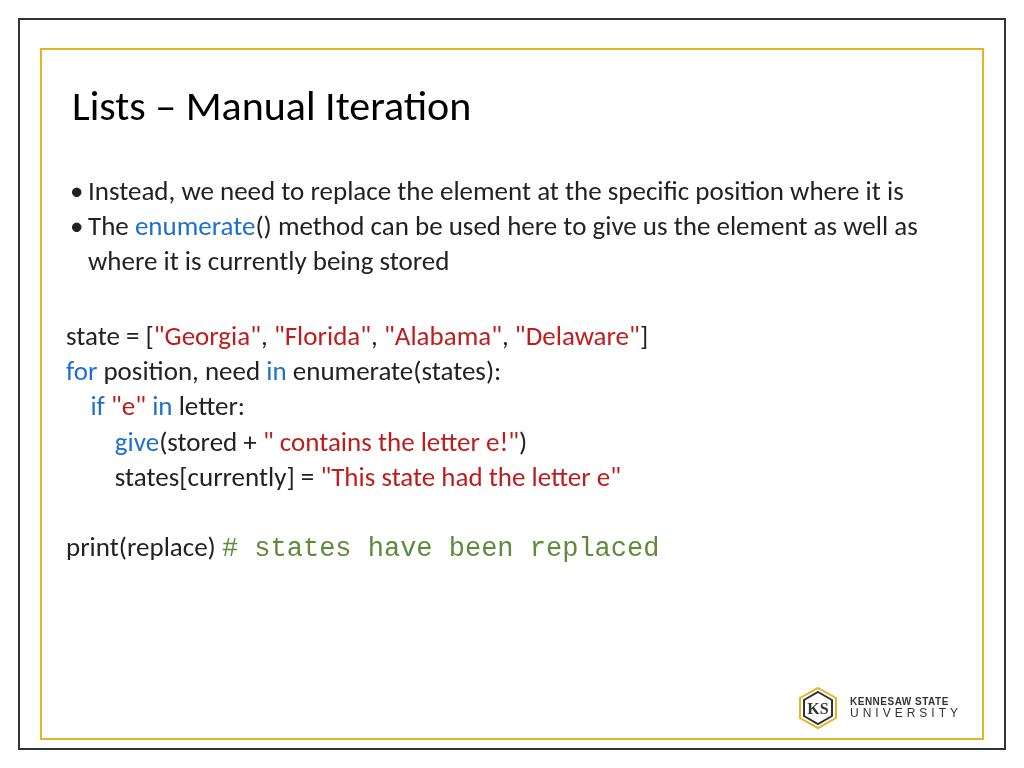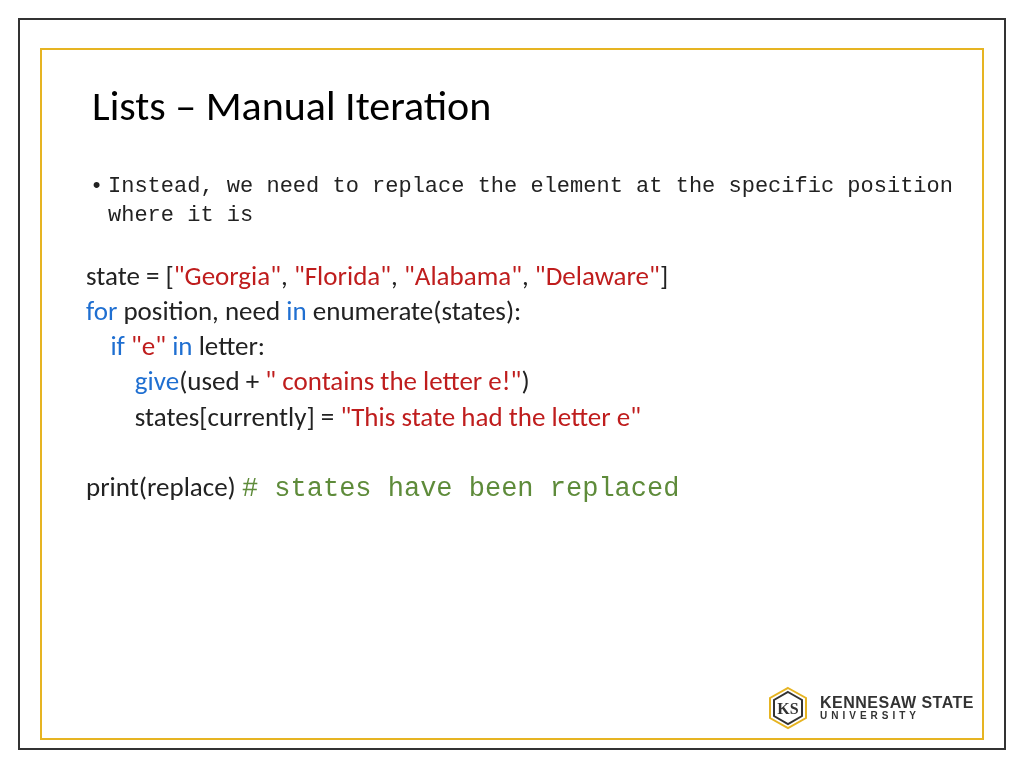--- a/index.html
+++ b/index.html
@@ -23,35 +23,34 @@
     position: absolute;
     top: 48px;
     left: 40px;
     right: 40px;
     bottom: 28px;
     border: 2px solid #e6b422;
   }
   .content {
     position: absolute;
     top: 80px;
-    left: 92px;
+    left: 72px;
     right: 60px;
   }
   .title {
     font-size: 42px;
     font-weight: 400;
     color: #000;
     margin-bottom: 42px;
   }
   .bullets {
-    font-size: 22px;
+    font-size: 27px;
     color: #222;
     line-height: 1.3;
-    margin-bottom: 28px;
-    font-family: Liberation Mono, monospace;
+    margin-bottom: 40px;
   }
   .bullets li {
     list-style: none;
     position: relative;
     padding-left: 16px;
   }
   .bullets li::before {
     content: "•";
     position: absolute;
     left: -2px;
@@ -63,61 +62,64 @@
     line-height: 1.3;
     white-space: pre;
     font-family: Calibri, "Segoe UI", Arial, sans-serif;
     margin-left: -6px;
   }
   .blue { color: #1f6fd1; }
   .red  { color: #bf1d1d; }
   .green{ color: #5e8b3a; font-family: Liberation Mono, monospace; }
   .logo {
     position: absolute;
-    right: 50px;
+    right: 62px;
     bottom: 38px;
     display: flex;
     align-items: center;
     gap: 10px;
   }
   .logo-text {
     font-family: Arial, sans-serif;
     color: #333;
     line-height: 1.0;
   }
   .logo-text .l1 {
-    font-size: 16px;
+    font-size: 10px;
     font-weight: 700;
     letter-spacing: 0.5px;
   }
   .logo-text .l2 {
-    font-size: 10px;
-    font-weight: 700;
+    font-size: 12px;
+    font-weight: 400;
     letter-spacing: 4px;
   }
 </style>
 </head>
 <body>
 
 <div class="outer-border"></div>
 <div class="inner-border"></div>
 
 <div class="content">
   <h1 class="title">Lists – Manual Iteration</h1>
 
   <ul class="bullets">
     <li>
       <span>Instead, we need to replace the element at the specific position where it is</span>
     </li>
+    <li>
+      <span>The </span><span class="blue">enumerate</span><span>() method can be used here to give us the element as well as where it is currently being stored</span>
+    </li>
   </ul>
 
   <div class="code"><span>state = [</span><span class="red">"Georgia"</span><span>, </span><span class="red">"Florida"</span><span>, </span><span class="red">"Alabama"</span><span>, </span><span class="red">"Delaware"</span><span>]</span>
 <span class="blue">for</span><span> position, need </span><span class="blue">in</span><span> enumerate(states):</span>
 <span>    </span><span class="blue">if </span><span class="red">"e" </span><span class="blue">in</span><span> letter:</span>
-<span>        </span><span class="blue">give</span><span>(used + </span><span class="red">" contains the letter e!"</span><span>)</span>
+<span>        </span><span class="blue">give</span><span>(stored + </span><span class="red">" contains the letter e!"</span><span>)</span>
 <span>        </span><span>states[currently] = </span><span class="red">"This state had the letter e"</span>
 
 <span>print(replace) </span><span class="green"># states have been replaced</span></div>
 </div>
 
 <div class="logo">
   <svg width="44" height="44" viewBox="0 0 44 44">
     <polygon points="22,2 40,12 40,32 22,42 4,32 4,12" fill="none" stroke="#e6b422" stroke-width="2"></polygon>
     <polygon points="22,6 36,14 36,30 22,38 8,30 8,14" fill="none" stroke="#333" stroke-width="2"></polygon>
     <text x="22" y="28" text-anchor="middle" font-family="Georgia,serif" font-weight="bold" font-size="16" fill="#333">KS</text>

